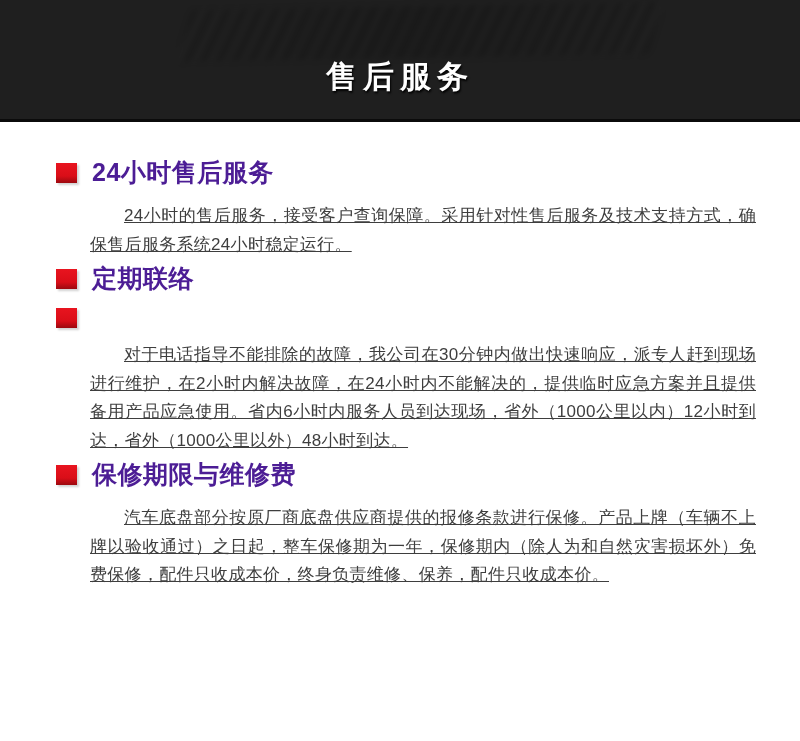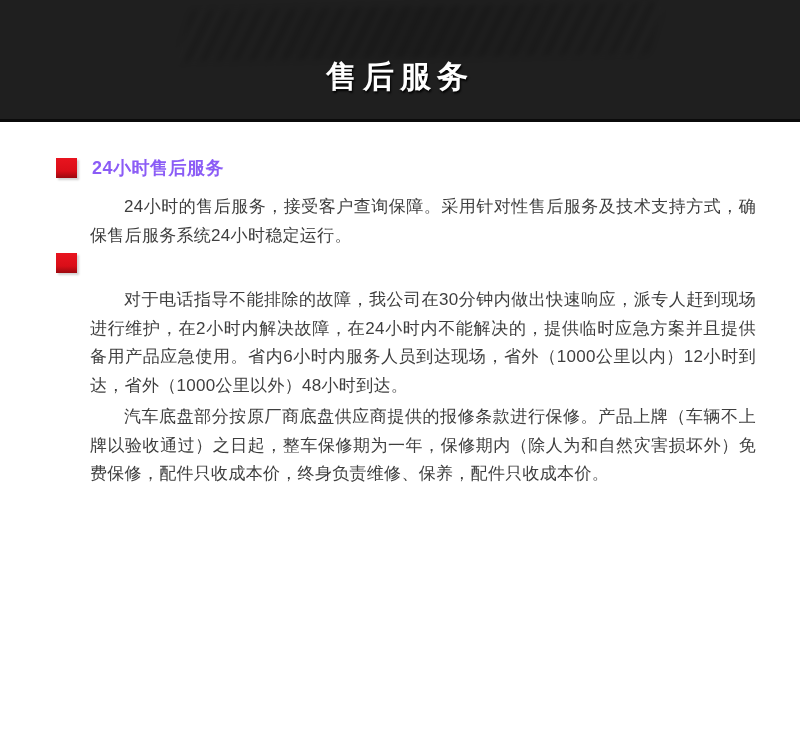--- a/index.html
+++ b/index.html
@@ -54,34 +54,35 @@
   }
   .bullet {
     flex: 0 0 auto;
     width: 21px; height: 20px;
     margin-right: 15px;
     background: linear-gradient(180deg, #e8141f 0%, #da0e18 65%, #9c090f 100%);
     box-shadow: 2px 2px 2px rgba(0,0,0,0.18);
   }
   .heading {
     margin: 0;
-    font-size: 18px;
+    font-size: 25px;
     font-weight: 700;
-    color: #8b5cf6;
+    color: #4c1d95;
     letter-spacing: 0.5px;
   }
   .para {
     margin: 0 0 0 34px;
     width: 666px;
     font-size: 17px;
     line-height: 28.5px;
     color: #3e3e3e;
     text-align: justify;
     text-indent: 2em;
     letter-spacing: 0.3px;
+    text-decoration: underline;
   }
   .para + .para { margin-top: 22px; }
 </style>
 </head>
 <body>
 
 <div class="page">
 
   <header class="banner">
     <div class="watermark"></div>
@@ -92,27 +93,35 @@
 
     <section class="section">
       <div class="section-head">
         <span class="bullet"></span>
         <h2 class="heading">24小时售后服务</h2>
       </div>
       <p class="para">24小时的售后服务，接受客户查询保障。采用针对性售后服务及技术支持方式，确保售后服务系统24小时稳定运行。</p>
     </section>
 
     <section class="section">
+      <div class="section-head">
+        <span class="bullet"></span>
+        <h2 class="heading">定期联络</h2>
+      </div>
     </section>
 
     <section class="section">
       <div class="section-head">
         <span class="bullet"></span>
       </div>
       <p class="para">对于电话指导不能排除的故障，我公司在30分钟内做出快速响应，派专人赶到现场进行维护，在2小时内解决故障，在24小时内不能解决的，提供临时应急方案并且提供备用产品应急使用。省内6小时内服务人员到达现场，省外（1000公里以内）12小时到达，省外（1000公里以外）48小时到达。</p>
     </section>
 
     <section class="section">
+      <div class="section-head">
+        <span class="bullet"></span>
+        <h2 class="heading">保修期限与维修费</h2>
+      </div>
       <p class="para">汽车底盘部分按原厂商底盘供应商提供的报修条款进行保修。产品上牌（车辆不上牌以验收通过）之日起，整车保修期为一年，保修期内（除人为和自然灾害损坏外）免费保修，配件只收成本价，终身负责维修、保养，配件只收成本价。</p>
     </section>
 
   </main>
 </div>
 
 </body></html>

